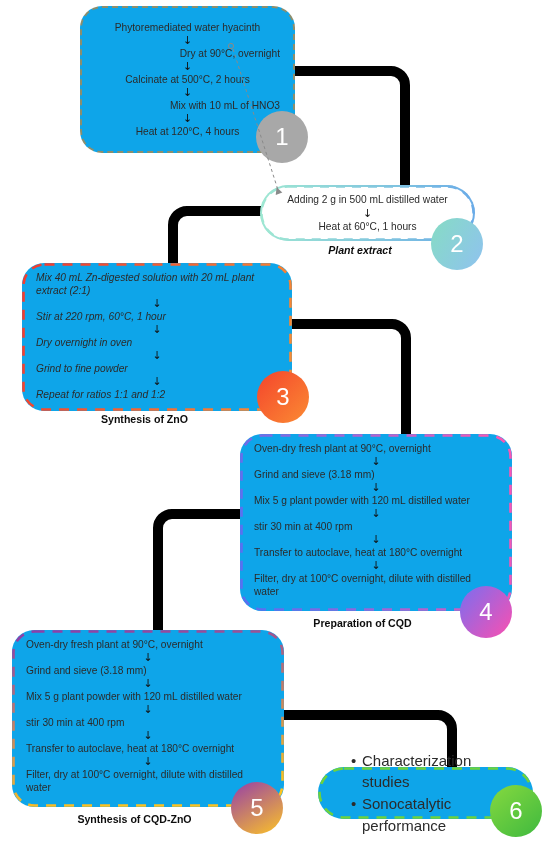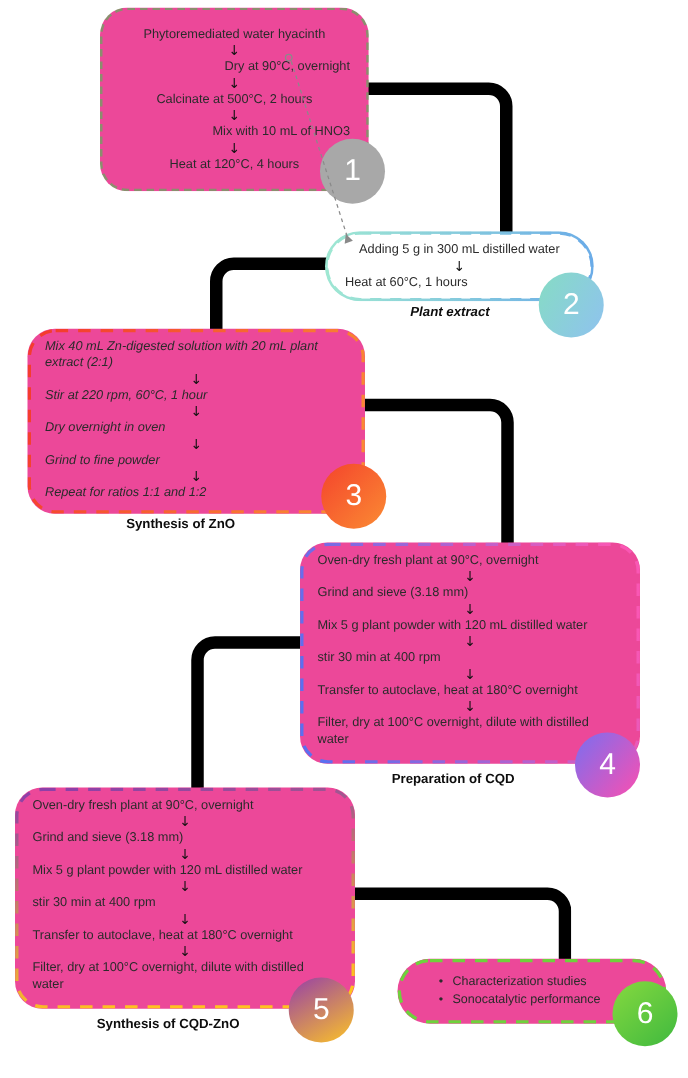--- a/index.html
+++ b/index.html
@@ -10,21 +10,21 @@
   #canvas{
     position:relative;
     width:550px;
     height:862px;
     background:#ffffff;
     overflow:hidden;
   }
   .stage-box{
     position:absolute;
     box-sizing:border-box;
-    background:#ec4899;
+    background:#0ea5e9;
     z-index:3;
   }
   .stage-box .inner{
     position:absolute;
     inset:0;
     padding:9px 13px;
     box-sizing:border-box;
     display:flex;
     flex-direction:column;
     justify-content:center;
@@ -67,21 +67,21 @@
     position:absolute;
     z-index:2;
     pointer-events:none;
   }
   .bullets{
     margin:0;
     padding-left:16px;
     list-style:none;
   }
   .bullets li{
-    font-size:10px;
+    font-size:15px;
     color:#2b2b2b;
     line-height:1.45;
     position:relative;
   }
   .bullets li:before{
     content:"\2022";
     position:absolute;
     left:-11px;
     color:#2b2b2b;
   }
@@ -135,23 +135,23 @@
       <div class="step-line" style="text-align:center">Heat at 120°C, 4 hours</div>
     </div>
   </div>
   <div class="badge" style="left:256px;top:111px;background:#a8a8a8;">1</div>
 
   <div class="stage-box" style="left:260px;top:185px;width:215px;height:56px;border:2.2px dashed transparent;border-radius:28px;
               background:
                 linear-gradient(#fff,#fff) padding-box,
                 linear-gradient(100deg,#9fe8d2,#6aabe8) border-box;">
     <div class="inner" style="padding:6px 14px">
-      <div class="step-line" style="text-align:center">Adding 5 g in 300 mL distilled water</div>
-      <div class="arrow-down">↓</div>
-      <div class="step-line" style="text-align:left">Heat at 60°C, 1 hours</div>
+      <div class="step-line" style="text-align:center">Adding 2 g in 500 mL distilled water</div>
+      <div class="arrow-down">↓</div>
+      <div class="step-line" style="text-align:center">Heat at 60°C, 1 hours</div>
     </div>
   </div>
 
   <svg class="connector" style="left:260px;top:185px;width:215px;height:56px;z-index:4" width="215" height="56" viewBox="0 0 215 56">
     <defs>
         <linearGradient id="g2" x1="0" y1="0" x2="1" y2="0">
       <stop offset="0%" stop-color="#9fe8d2"></stop>
           <stop offset="100%" stop-color="#6aabe8"></stop>
         </linearGradient>
       </defs>

